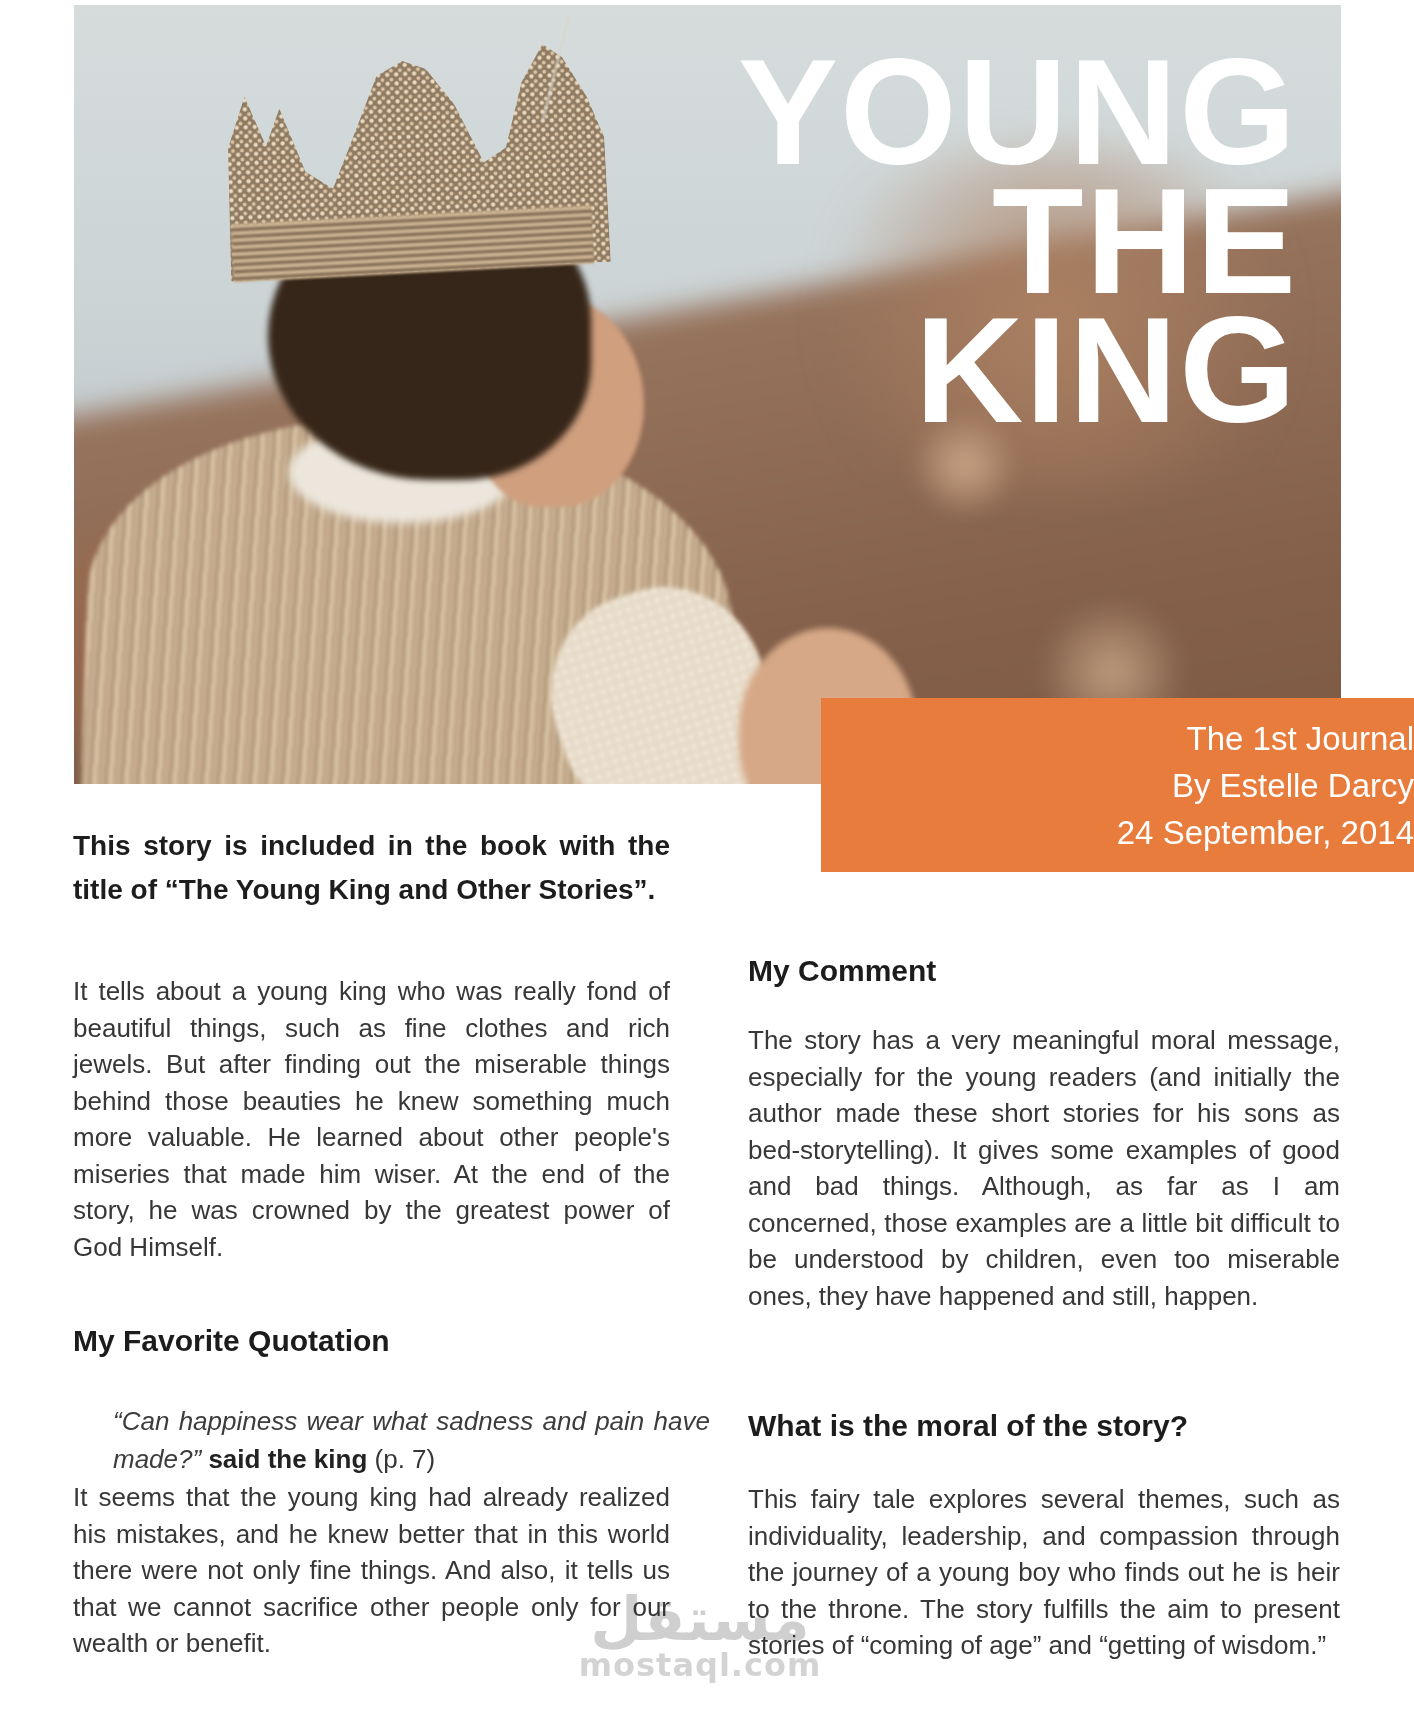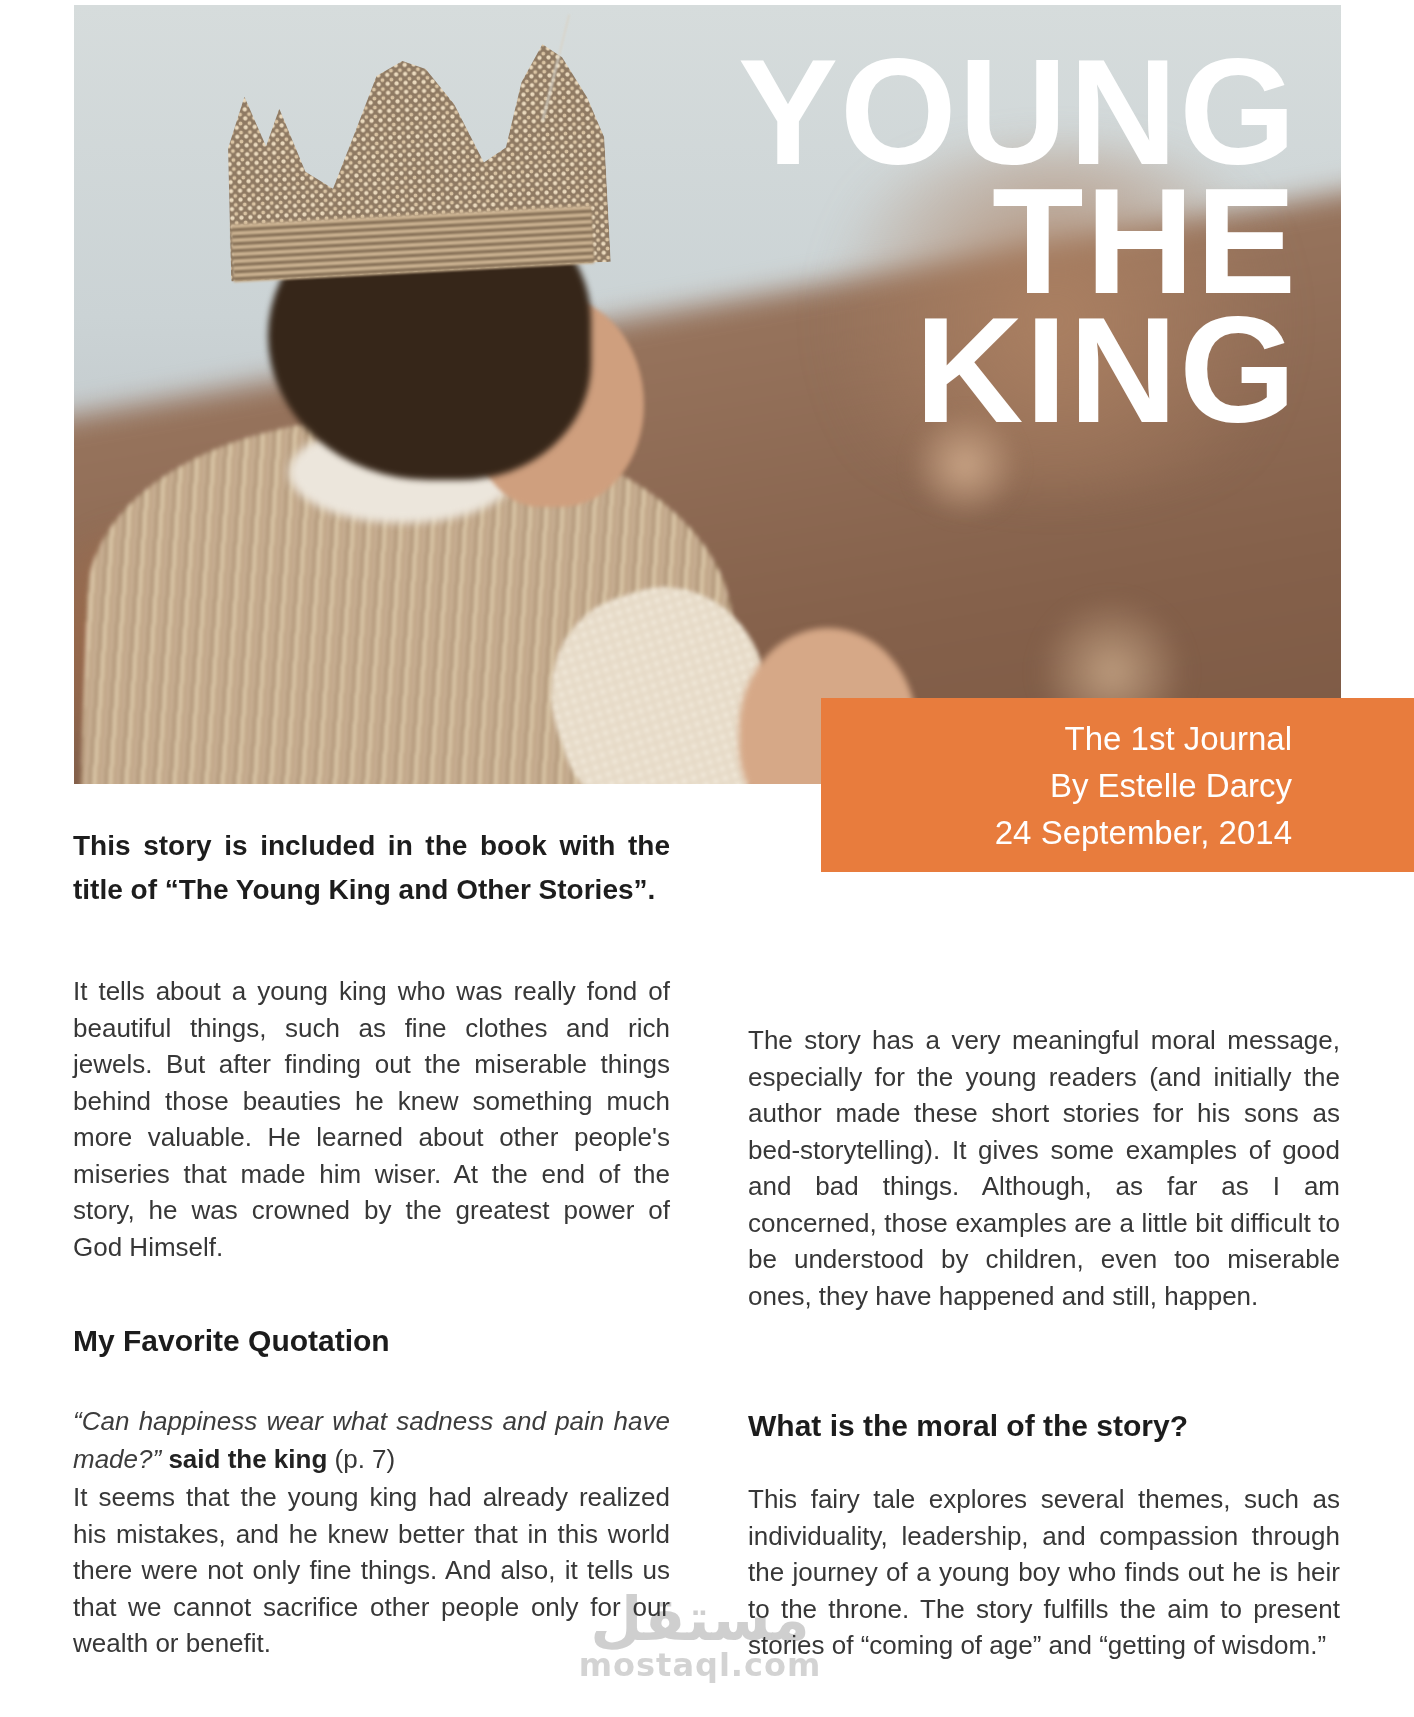--- a/index.html
+++ b/index.html
@@ -58,33 +58,33 @@
 
   
   .hero-title { position:absolute; top:48px; right:116px; z-index:2; text-align:right;
           color:#ffffff; font-weight:bold; font-size:150px; line-height:129px; letter-spacing:2px; }
   .hero-author { position:absolute; top:486px; right:118px; z-index:2;
           color:#ffffff; font-style:italic; font-size:54px; letter-spacing:1px; }
 
   
   .banner { position:absolute; left:821px; top:698px; right:0; height:174px; z-index:3;
           display:flex; flex-direction:column; justify-content:center;
-          text-align:right; padding-right:122px;
+          text-align:right; 
           color:#ffffff; font-size:33px; line-height:47px; }
 
   
   .tblock { position:absolute; z-index:2; }
   .colL { left:73px; width:597px; }
   .colR { left:748px; width:592px; }
   .body-text { font-size:26px; line-height:36.5px; text-align:justify; color:#373737; }
   .intro { top:824px; font-size:28px; line-height:44px; font-weight:bold; text-align:justify; color:#1d1d1d; }
   .lp1 { top:973px; }
   .heading { font-size:30px; font-weight:bold; color:#1c1c1c; }
   .lh1 { top:1324px; }
-  .lquote { top:1402px; line-height:38px; }
+  .lquote { top:1402px; line-height:38px;margin-left:40px; }
   .lquote .qi { font-style:italic; color:#3c3c3c; }
   .lquote .qb { font-weight:bold; color:#222222; }
   .lquote .qt { color:#373737; }
   .lp2 { top:1479px; }
   .rh1 { top:954px; }
   .rp1 { top:1022px; }
   .rh2 { top:1409px; }
   .rp2 { top:1481px; }
 
   
@@ -131,20 +131,21 @@
     <div>By Estelle Darcy</div>
     <div>24 September, 2014</div>
   </div>
 
   <p class="tblock colL body-text lp1">It tells about a young king who was really fond of beautiful things, such as fine clothes and rich jewels. But after finding out the miserable things behind those beauties he knew something much more valuable. He learned about other people's miseries that made him wiser. At the end of the story, he was crowned by the greatest power of God Himself.</p>
   <p class="tblock colL intro">This story is included in the book with the title of “The Young King and Other Stories”.</p>
   <h2 class="tblock colL heading lh1">My Favorite Quotation</h2>
   <p class="tblock colL body-text lquote"><span class="qi">“Can happiness wear what sadness and pain have made?”</span><span class="qb"> said the king </span><span class="qt">(p. 7)</span></p>
   <p class="tblock colL body-text lp2">It seems that the young king had already realized his mistakes, and he knew better that in this world there were not only fine things. And also, it tells us that we cannot sacrifice other people only for our wealth or benefit.</p>
 
+  <h2 class="tblock colR heading rh1">My Comment</h2>
   <p class="tblock colR body-text rp1">The story has a very meaningful moral message, especially for the young readers (and initially the author made these short stories for his sons as bed-storytelling). It gives some examples of good and bad things. Although, as far as I am concerned, those examples are a little bit difficult to be understood by children, even too miserable ones, they have happened and still, happen.</p>
   <h2 class="tblock colR heading rh2">What is the moral of the story?</h2>
   <p class="tblock colR body-text rp2">This fairy tale explores several themes, such as individuality, leadership, and compassion through the journey of a young boy who finds out he is heir to the throne. The story fulfills the aim to present stories of “coming of age” and “getting of wisdom.”</p>
 
   <div class="watermark">
     <div class="wm-logo">مستقل</div>
     <div class="wm-domain">mostaql.com</div>
   </div>
 
 </div>

